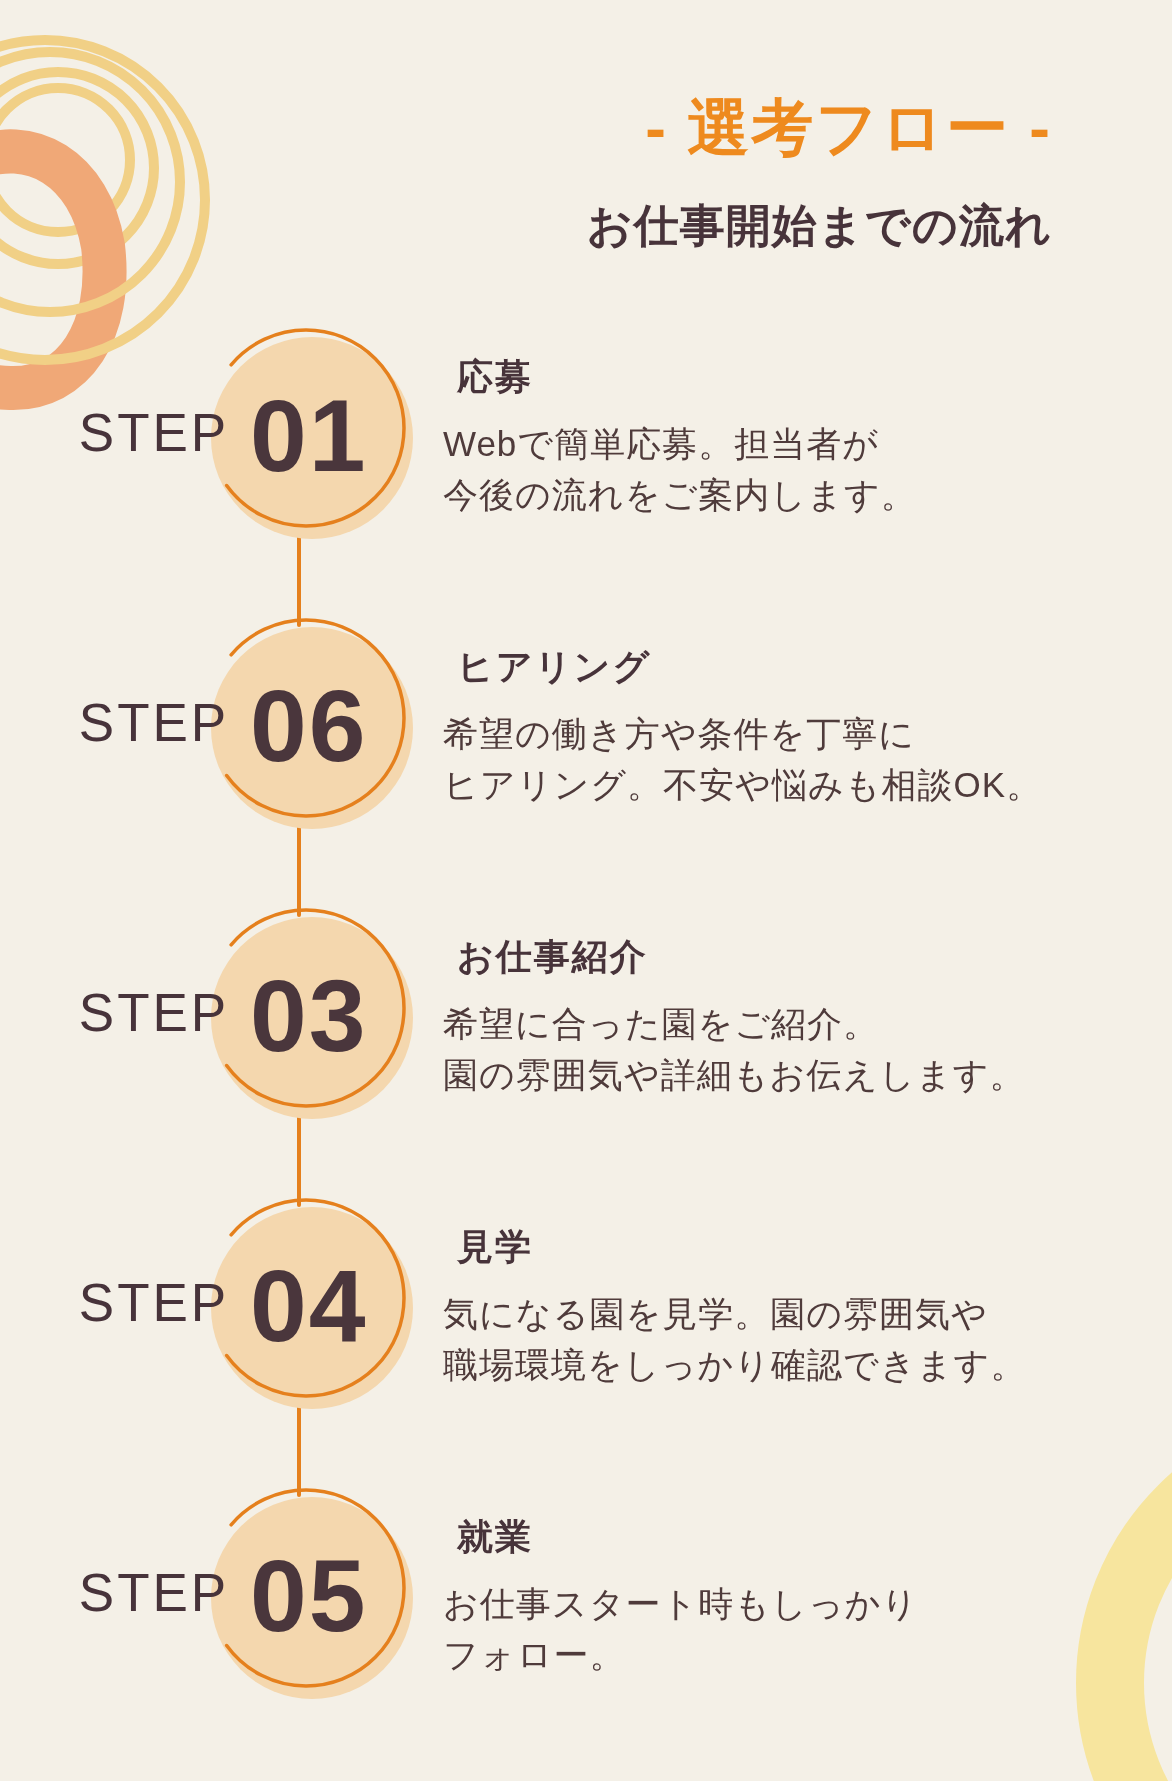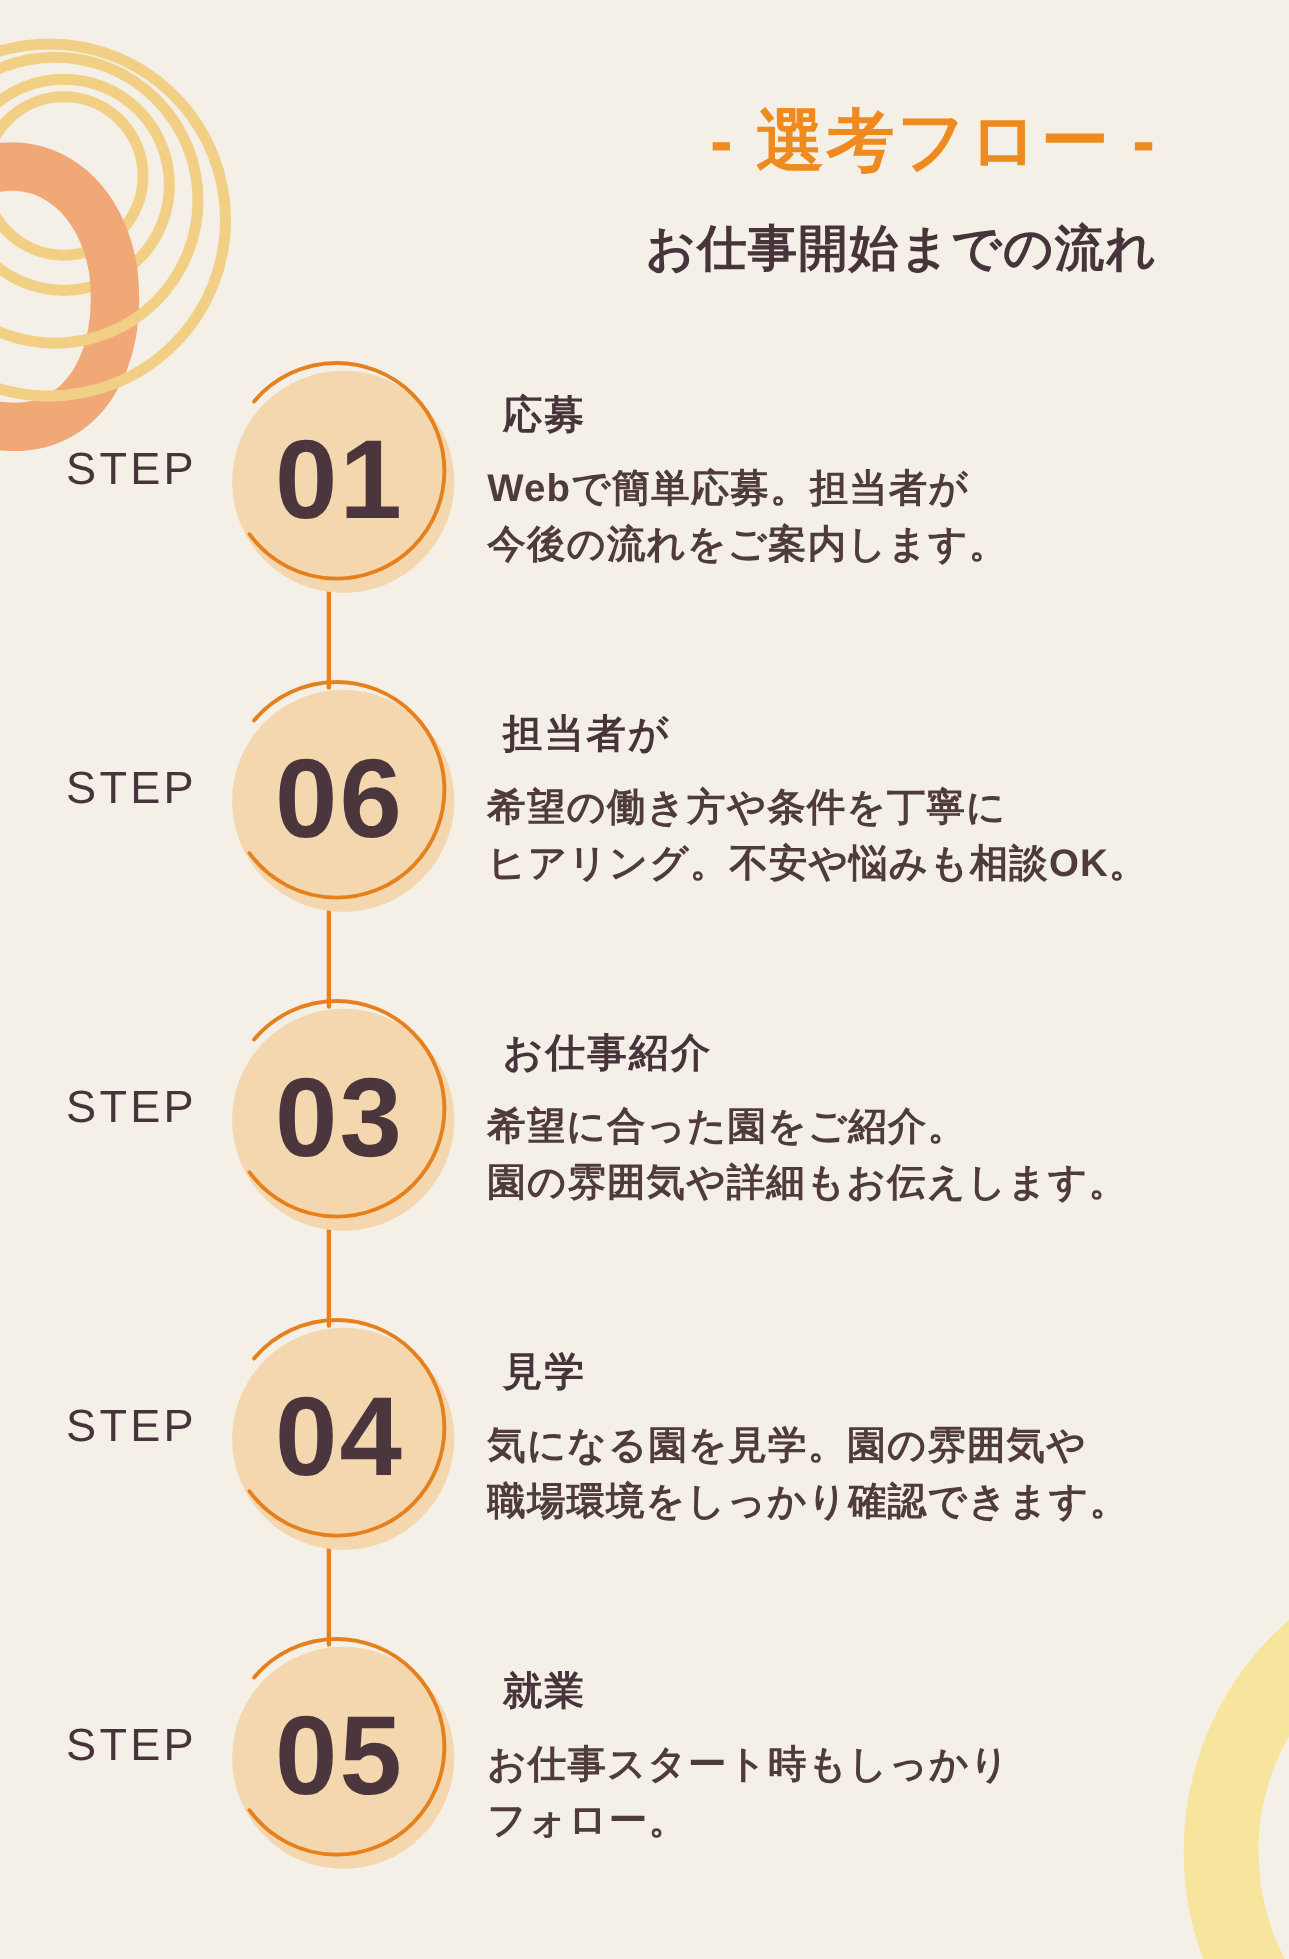--- a/index.html
+++ b/index.html
@@ -22,38 +22,38 @@
   .subtitle{
     position:absolute;left:40px;top:196px;width:1012px;
     text-align:right;
     font-size:45px;font-weight:700;letter-spacing:1px;
     color:var(--textDark,#4d3838);
   }
   .step{position:absolute;left:0;width:100%;height:290px;}
   .step .art{position:absolute;left:190px;top:20px;width:250px;height:250px;}
   .step-label{
     position:absolute;left:60px;top:114px;width:188px;
-    text-align:left;
-    font-size:41px;font-weight:500;letter-spacing:3px;line-height:1.1;
+    text-align:center;
+    font-size:53px;font-weight:500;letter-spacing:3px;line-height:1.1;
     color:var(--textDark,#4d3838);
   }
   .step-num{
     position:absolute;left:250px;top:90px;
     font-size:102px;font-weight:700;line-height:1.1;letter-spacing:2px;
     color:var(--numDark,#4a363c);
     text-align:center;
   }
   .step-title{
     position:absolute;left:457px;top:58px;
     font-size:36px;font-weight:700;line-height:58px;letter-spacing:2px;
     color:var(--textDark,#4d3838);
   }
   .step-desc{
     position:absolute;left:443px;top:128px;
-    font-size:35px;font-weight:700;line-height:51px;letter-spacing:1px;
+    font-size:35px;font-weight:400;line-height:51px;letter-spacing:1px;
     color:var(--textDesc,#4f3b3b);
   }
   .s1{top:290px;} .s2{top:580px;} .s3{top:870px;} .s4{top:1160px;} .s5{top:1450px;}
   .connector{
     position:absolute;left:297px;width:4px;height:96px;
     background:var(--strokeOrange,#e5801d);border-radius:2px;
   }
   .c1{top:531px;} .c2{top:821px;} .c3{top:1111px;} .c4{top:1401px;}
 </style>
 </head>
@@ -95,21 +95,21 @@
     </div>
   </div>
 
   <div class="step s2">
     <svg class="art" viewBox="0 0 250 250">
       <circle cx="122" cy="128" r="101" fill="var(--circleFill,#f4d7ae)"></circle>
       <circle cx="116" cy="118" r="98" fill="none" stroke="var(--strokeOrange,#e5801d)" stroke-width="3.5" stroke-dasharray="246 130 240" stroke-linecap="round"></circle>
     </svg>
     <div class="step-label">STEP</div>
     <div class="step-num">06</div>
-    <div class="step-title">担当者が</div>
+    <div class="step-title">ヒアリング</div>
     <div class="step-desc">
       <div>希望の働き方や条件を丁寧に</div>
       <div>ヒアリング。不安や悩みも相談OK。</div>
     </div>
   </div>
 
   <div class="step s3">
     <svg class="art" viewBox="0 0 250 250">
       <circle cx="122" cy="128" r="101" fill="var(--circleFill,#f4d7ae)"></circle>
       <circle cx="116" cy="118" r="98" fill="none" stroke="var(--strokeOrange,#e5801d)" stroke-width="3.5" stroke-dasharray="246 130 240" stroke-linecap="round"></circle>

